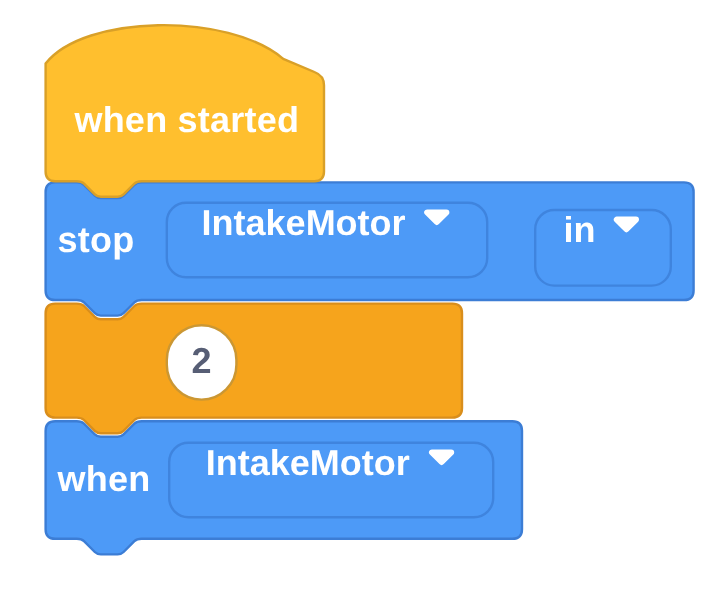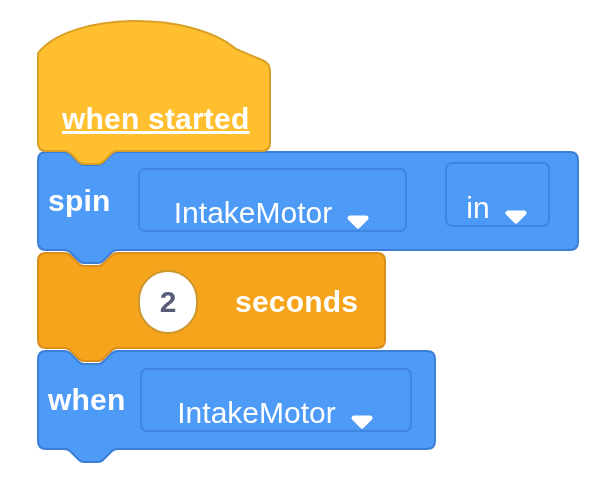--- a/index.html
+++ b/index.html
@@ -9,37 +9,37 @@
     font-family:"Liberation Sans",sans-serif;
   }
   .canvas{position:relative;width:604px;height:492px;}
   .blocks-svg{position:absolute;left:0;top:0;}
   .block-label{
     position:absolute;color:var(--label_text);
     font-size:30px;font-weight:700;line-height:32px;white-space:nowrap;
     letter-spacing:0.2px;
   }
   .dropdown{
-    position:absolute;display:flex;align-items:flex-end;justify-content:center;
-    gap:13px;border:2px solid var(--dropdown_stroke);border-radius:7px;
+    position:absolute;display:flex;align-items:flex-start;justify-content:center;
+    gap:13px;border:2px solid var(--dropdown_stroke);border-radius:17px;
     box-sizing:border-box;color:var(--label_text);
-    font-size:30px;font-weight:400;white-space:nowrap;cursor:pointer;
+    font-size:30px;font-weight:700;white-space:nowrap;cursor:pointer;
   }
   .caret{flex:0 0 auto;margin-top:3px;}
   .oval-input{
     position:absolute;display:flex;align-items:center;justify-content:center;
     background:var(--input_bg);border:2px solid var(--input_border);
     border-radius:33px;box-sizing:border-box;color:var(--input_text);
     font-size:30px;font-weight:700;cursor:text;
   }
   .dd-motor-spin{left:138px;top:168px;width:269px;height:64px;}
-  .dd-direction{left:445px;top:162px;width:105px;height:65px;}
+  .dd-direction{left:445px;top:174px;width:115px;height:65px;}
   .dd-motor-stop{left:140px;top:368px;width:272px;height:64px;}
   .oval-wait{left:138px;top:270px;width:60px;height:64px;}
-  .lbl-hat{left:62px;top:103px;text-decoration:underline;}
+  .lbl-hat{left:62px;top:85px;}
   .lbl-spin{left:48px;top:185px;}
   .lbl-wait{left:48px;top:286px;}
   .lbl-seconds{left:235px;top:286px;}
   .lbl-stop{left:48px;top:384px;}
 </style>
 </head>
 <body>
 
 <div class="canvas">
 
@@ -49,42 +49,41 @@
 
     <path fill="var(--orange_fill)" stroke="var(--orange_stroke)" stroke-width="2" stroke-linejoin="round" d="M 38 261 Q 38 253 46 253 L 64 253 C 67 253 69 254 70 255 L 79 264 C 80 265 82 266 84 266 L 98 266 C 100 266 102 265 103 264 L 112 255 C 113 254 115 253 118 253 L 377 253 Q 385 253 385 261 L 385 340 Q 385 348 377 348 L 118 348 C 115 348 113 349 112 350 L 103 359 C 102 360 100 361 98 361 L 84 361 C 82 361 80 360 79 359 L 70 350 C 69 349 67 348 64 348 L 46 348 Q 38 348 38 340 Z"></path>
 
     <path fill="var(--blue_fill)" stroke="var(--blue_stroke)" stroke-width="2" stroke-linejoin="round" d="M 38 160 Q 38 152 46 152 L 64 152 C 67 152 69 153 70 154 L 79 163 C 80 164 82 165 84 165 L 98 165 C 100 165 102 164 103 163 L 112 154 C 113 153 115 152 118 152 L 570 152 Q 578 152 578 160 L 578 242 Q 578 250 570 250 L 118 250 C 115 250 113 251 112 252 L 103 261 C 102 262 100 263 98 263 L 84 263 C 82 263 80 262 79 261 L 70 252 C 69 251 67 250 64 250 L 46 250 Q 38 250 38 242 Z"></path>
 
     <path fill="var(--hat_fill)" stroke="var(--hat_stroke)" stroke-width="2" stroke-linejoin="round" d="M 38 53 C 70 12 190 10 236 49 L 262 60 Q 270 63 270 71 L 270 143 Q 270 151 262 151 L 118 151 C 115 151 113 152 112 153 L 103 162 C 102 163 100 164 98 164 L 84 164 C 82 164 80 163 79 162 L 70 153 C 69 152 67 151 64 151 L 46 151 Q 38 151 38 143 Z"></path>
   </svg>
 
   <div class="block-label lbl-hat">when started</div>
 
-  <div class="block-label lbl-spin">spin</div>
+  <div class="block-label lbl-spin">stop</div>
 
   <div class="dropdown dd-motor-spin">
     <span>IntakeMotor</span>
     <svg class="caret" width="26" height="16" viewBox="0 0 26 16">
       <path d="M5 4 L21 4 L13 12 Z" fill="var(--label_text)" stroke="var(--label_text)" stroke-width="5" stroke-linejoin="round"></path>
     </svg>
   </div>
 
   <div class="dropdown dd-direction">
     <span>in</span>
     <svg class="caret" width="26" height="16" viewBox="0 0 26 16">
       <path d="M5 4 L21 4 L13 12 Z" fill="var(--label_text)" stroke="var(--label_text)" stroke-width="5" stroke-linejoin="round"></path>
     </svg>
   </div>
 
 
   <div class="oval-input oval-wait">
     <span>2</span>
   </div>
 
-  <div class="block-label lbl-seconds">seconds</div>
 
   <div class="block-label lbl-stop">when</div>
 
   <div class="dropdown dd-motor-stop">
     <span>IntakeMotor</span>
     <svg class="caret" width="26" height="16" viewBox="0 0 26 16">
       <path d="M5 4 L21 4 L13 12 Z" fill="var(--label_text)" stroke="var(--label_text)" stroke-width="5" stroke-linejoin="round"></path>
     </svg>
   </div>
 

